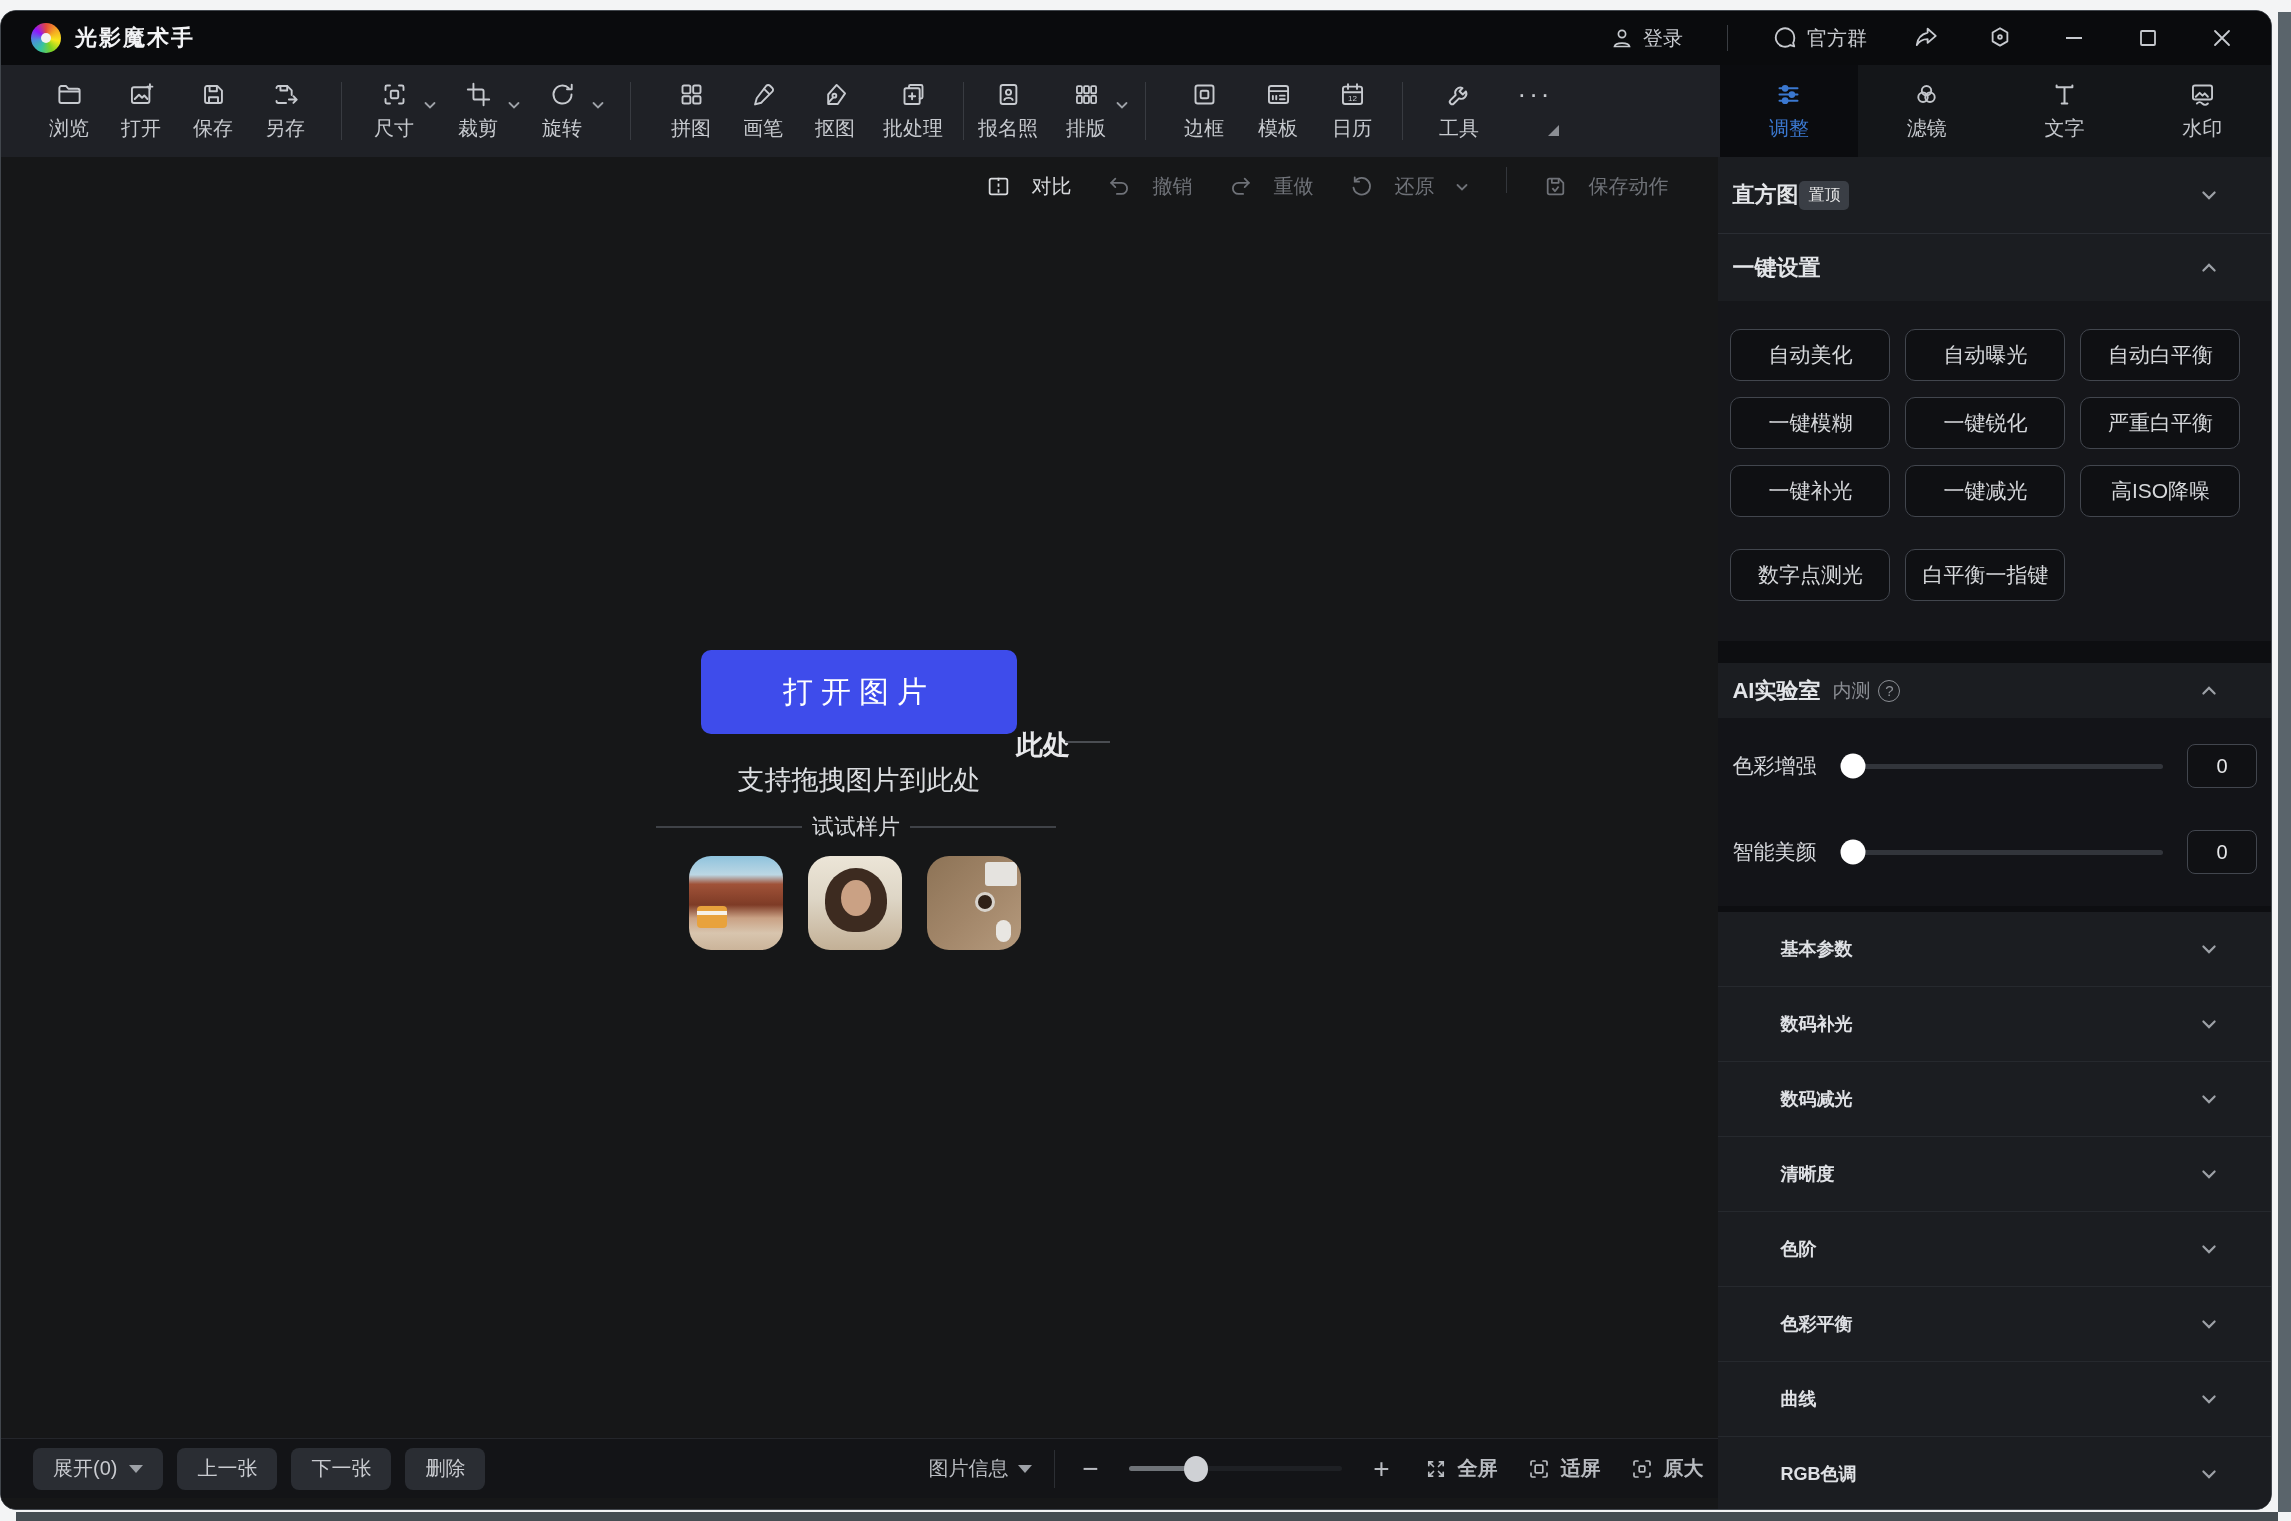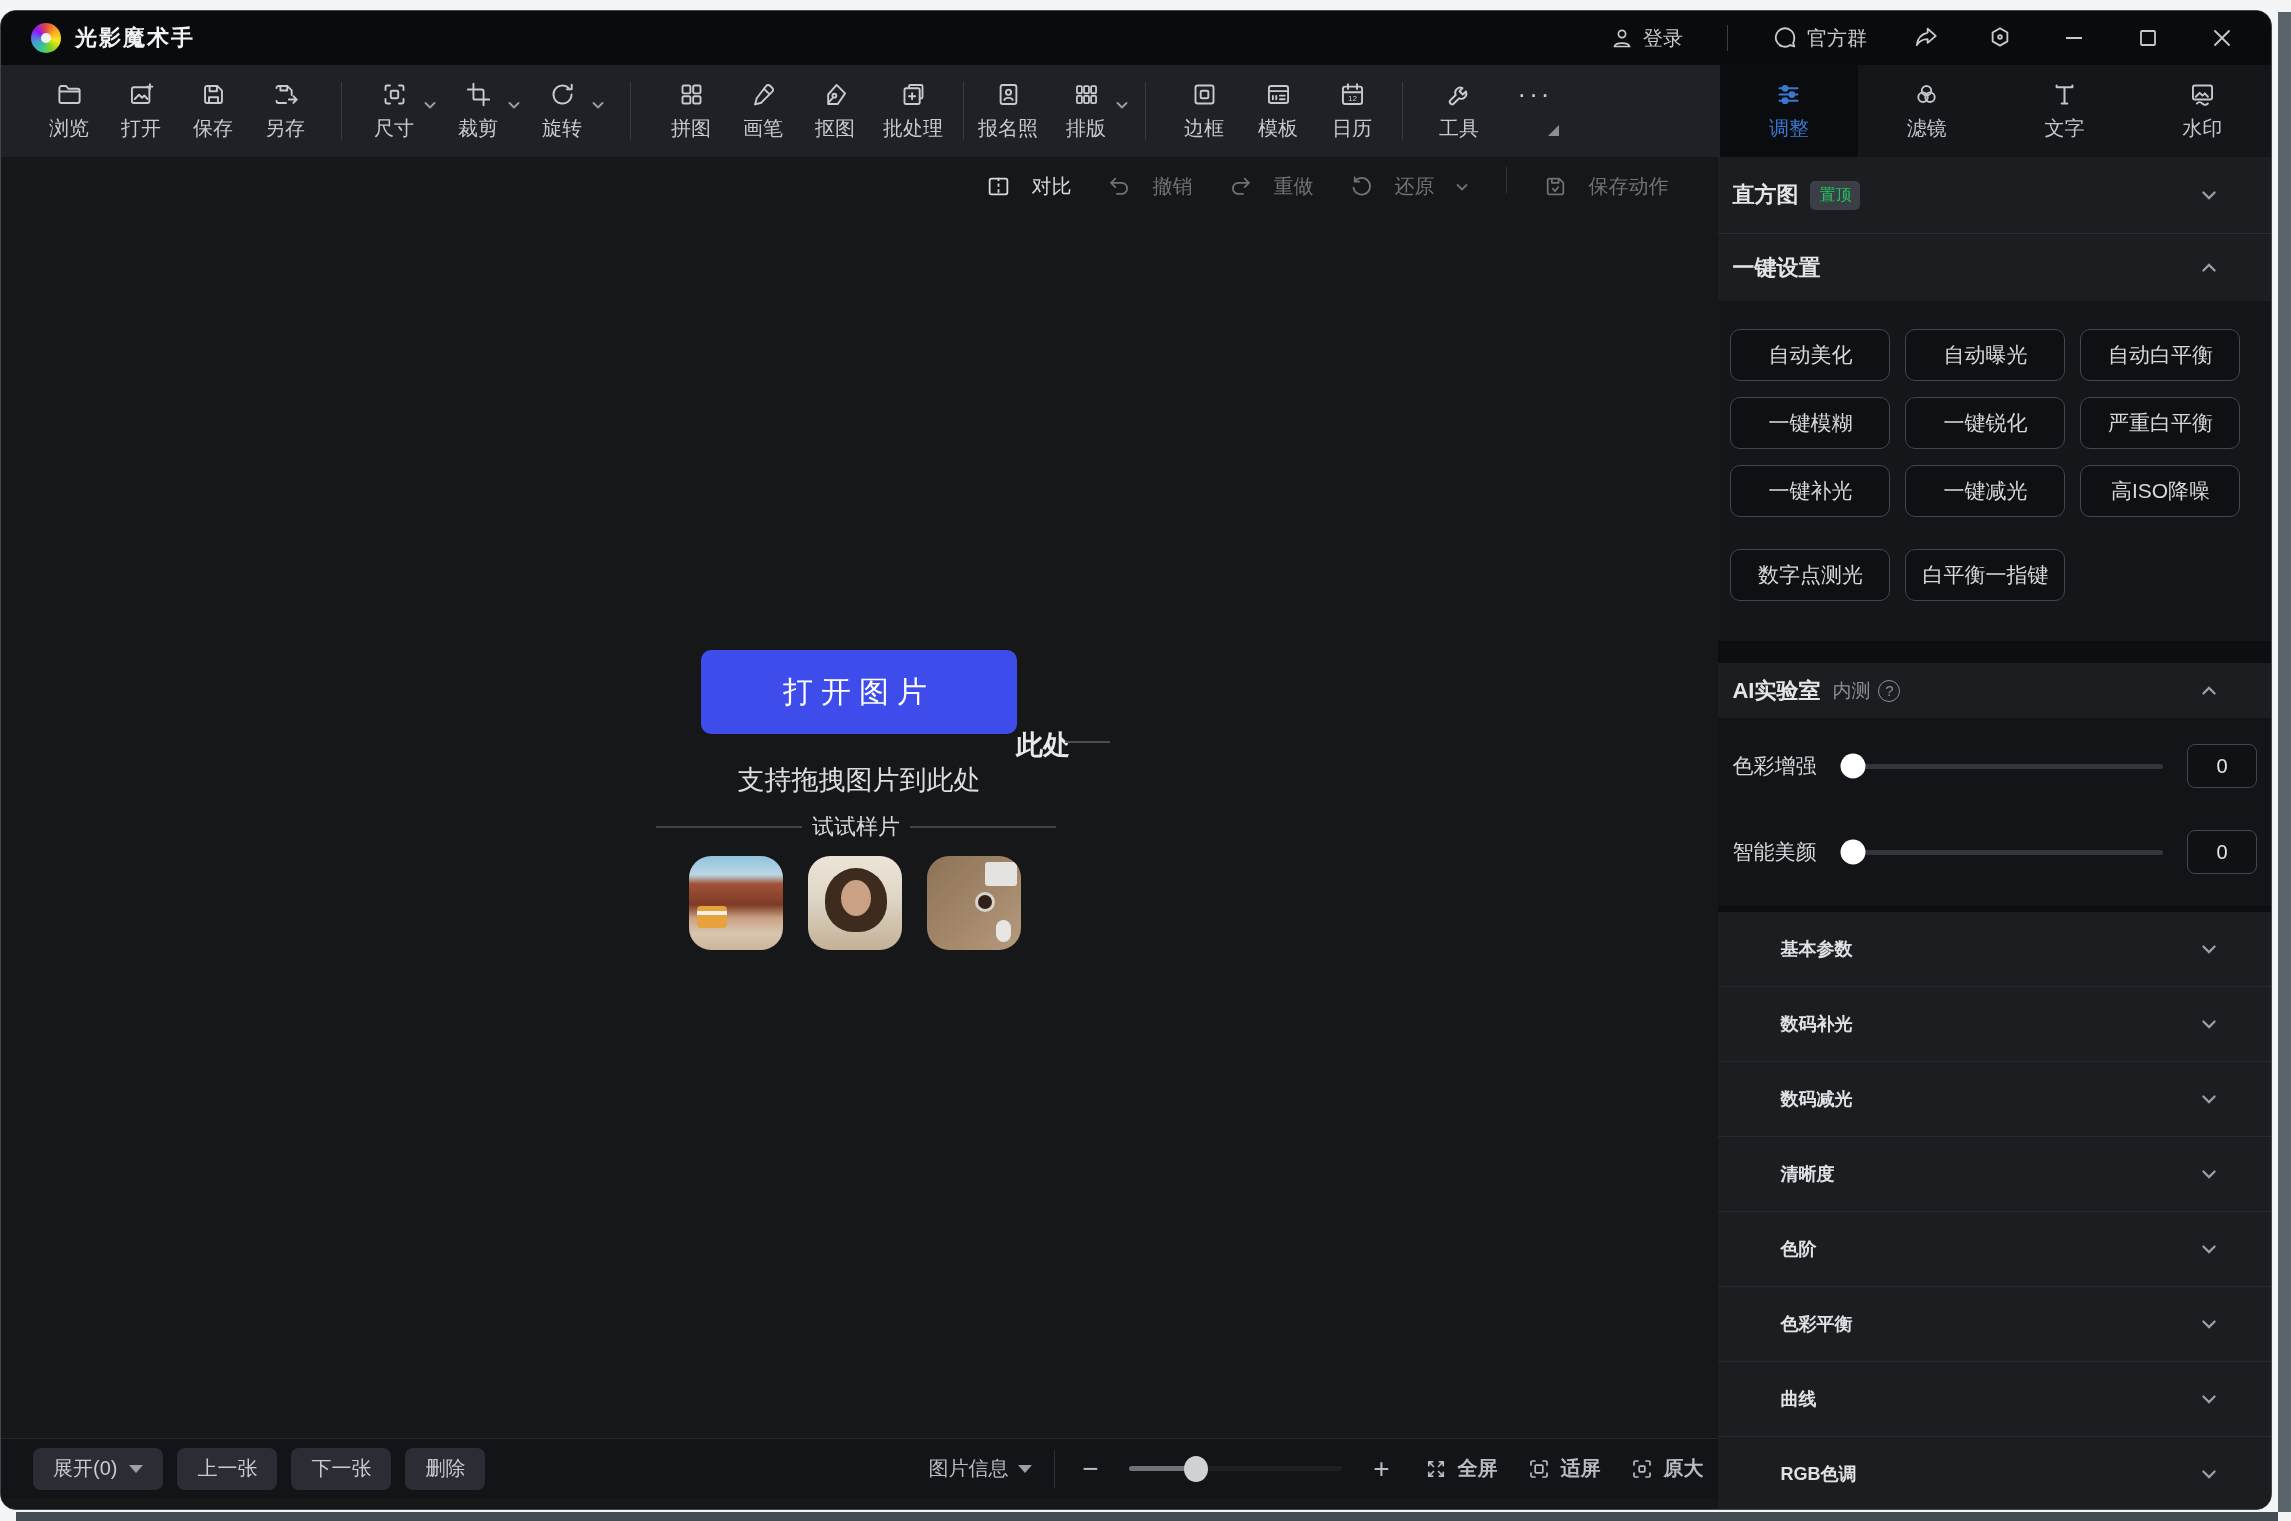--- a/index.html
+++ b/index.html
@@ -88,21 +88,21 @@
   .zoom-thumb { position:absolute; left:31%; top:50%; transform:translate(-50%,-50%); width:24px; height:26px;
     border-radius:50%; background:#cfd1d5; }
   .view-btn { display:flex; align-items:center; gap:9px; color:#b9bcc1; font-size:20px; margin-left:30px; cursor:pointer;font-weight:bold; }
 
   
   .panel { width:553px; background:#17181c; display:flex; flex-direction:column; color:#e0e2e5; }
   .p-row { display:flex; align-items:center; padding:0 52px 0 14px; background:#1b1d21; }
   .p-title { font-size:22px; font-weight:bold; color:#e3e5e8; }
   .p-chev { margin-left:auto; color:#9da1a7; }
   .p-sep { height:1px; background:#2a2d33; }
-  .badge { margin-left:12px; padding:4px 9px; background:#3a3e45; border-radius:5px; font-size:16px; color:#22c55e; }
+  .badge { margin-left:1px; padding:4px 9px; background:#3a3e45; border-radius:5px; font-size:16px; color:#e5e5e5; }
   .row-hist { height:76px; } .row-onekey { height:67px; }
 
   .p-buttons { height:340px; background:#15161a; padding:28px 12px 0 12px; }
   .btn-row { display:flex; gap:15px; margin-bottom:16px; }
   .p-btn { width:160px; height:52px; background:#0f1013; border:1.5px solid #42464e; border-radius:10px;
     color:#d6d8db; font-size:21px; display:flex; align-items:center; justify-content:center; cursor:pointer;
     font-family:inherit; }
   .btn-row.last { margin-top:32px; }
   .p-gap { height:22px; background:#0d0e11; }
   .p-gap2 { height:6px; background:#0d0e11; }

